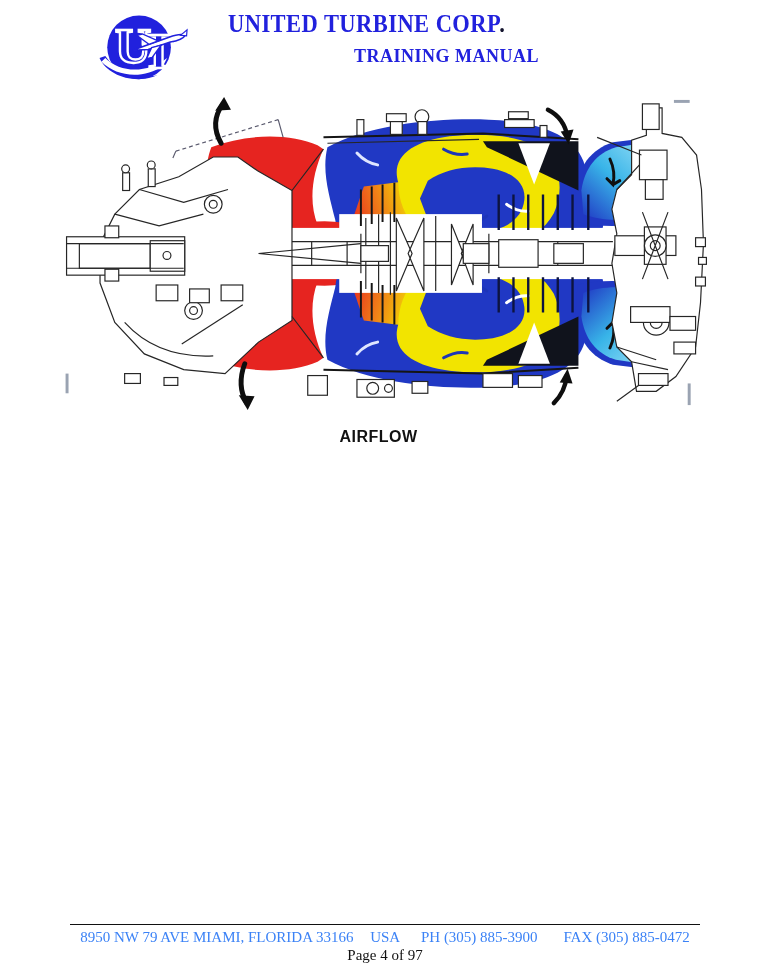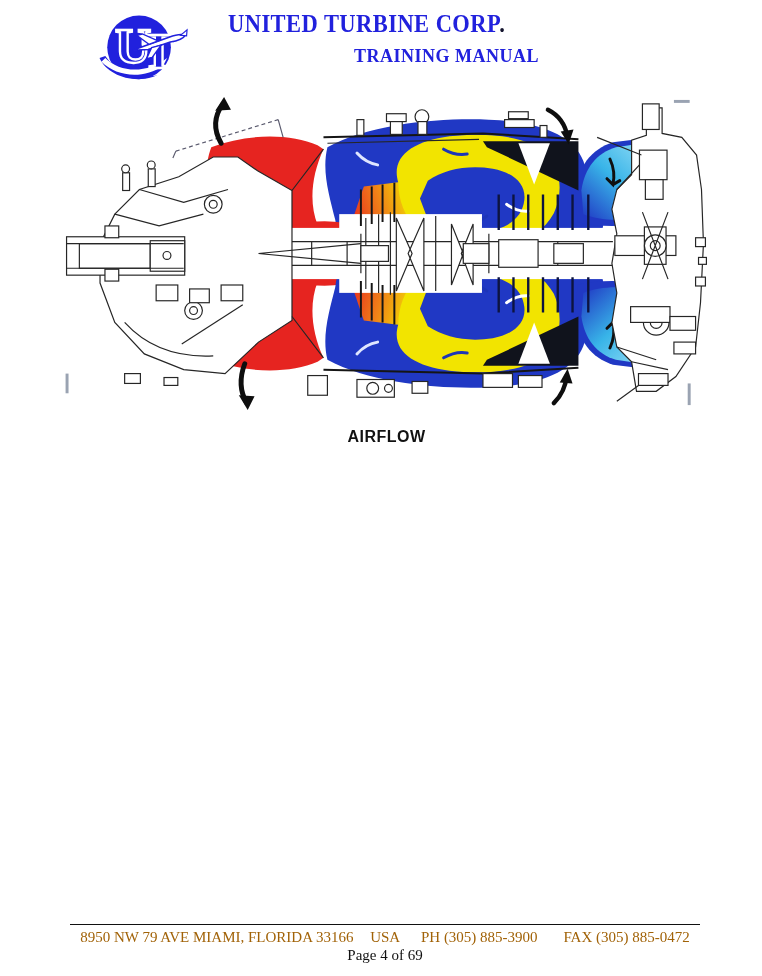--- a/index.html
+++ b/index.html
@@ -16,28 +16,28 @@
   }
   .title .dot{color:#14142e;}
   .subtitle{
     position:absolute;left:354px;top:46px;white-space:nowrap;
     font-weight:bold;font-size:18px;letter-spacing:.5px;color:var(--c-title_blue,#2121dd);
   }
   
   .figure{position:absolute;left:63px;top:96px;width:645px;height:315px;}
   .figure svg{display:block;width:645px;height:315px;}
   .caption{
-    position:absolute;left:64px;top:428px;width:645px;text-align:center;
+    position:absolute;left:56px;top:428px;width:645px;text-align:center;
     font-family:"Liberation Sans", sans-serif;font-weight:bold;font-size:16px;
     letter-spacing:.5px;color:#111;
   }
   
   .footer{position:absolute;left:70px;top:924px;width:630px;border-top:1.6px solid #111;}
   .footer-line{
-    margin-top:4px;text-align:center;font-size:15px;color:#a16207;white-space:nowrap;
+    margin-top:4px;text-align:center;font-size:15px;color:#3b82f6;white-space:nowrap;
   }
   .footer-line span{display:inline-block;}
   .gap-s{margin-left:13px;}
   .gap-m{margin-left:17px;}
   .gap-l{margin-left:22px;}
   .page-num{text-align:center;font-size:15px;color:#111;margin-top:1px;}
   
   .ln{stroke:var(--c-lineart_black,#262626);stroke-width:1.2;fill:none;}
   .lnf{stroke:var(--c-lineart_black,#262626);stroke-width:1.2;fill:#ffffff;}
   .thk{stroke:#151515;stroke-width:2;fill:none;}
@@ -254,16 +254,16 @@
 
   <div class="caption">AIRFLOW</div>
 
   <div class="footer">
     <div class="footer-line">
       <span>8950 NW 79 AVE  MIAMI, FLORIDA 33166</span>
       <span class="gap-s">USA</span>
       <span class="gap-m">PH (305) 885-3900</span>
       <span class="gap-l">FAX (305) 885-0472</span>
     </div>
-    <div class="page-num">Page 4 of 69</div>
+    <div class="page-num">Page 4 of 97</div>
   </div>
 
 </div>
 
 </body></html>

